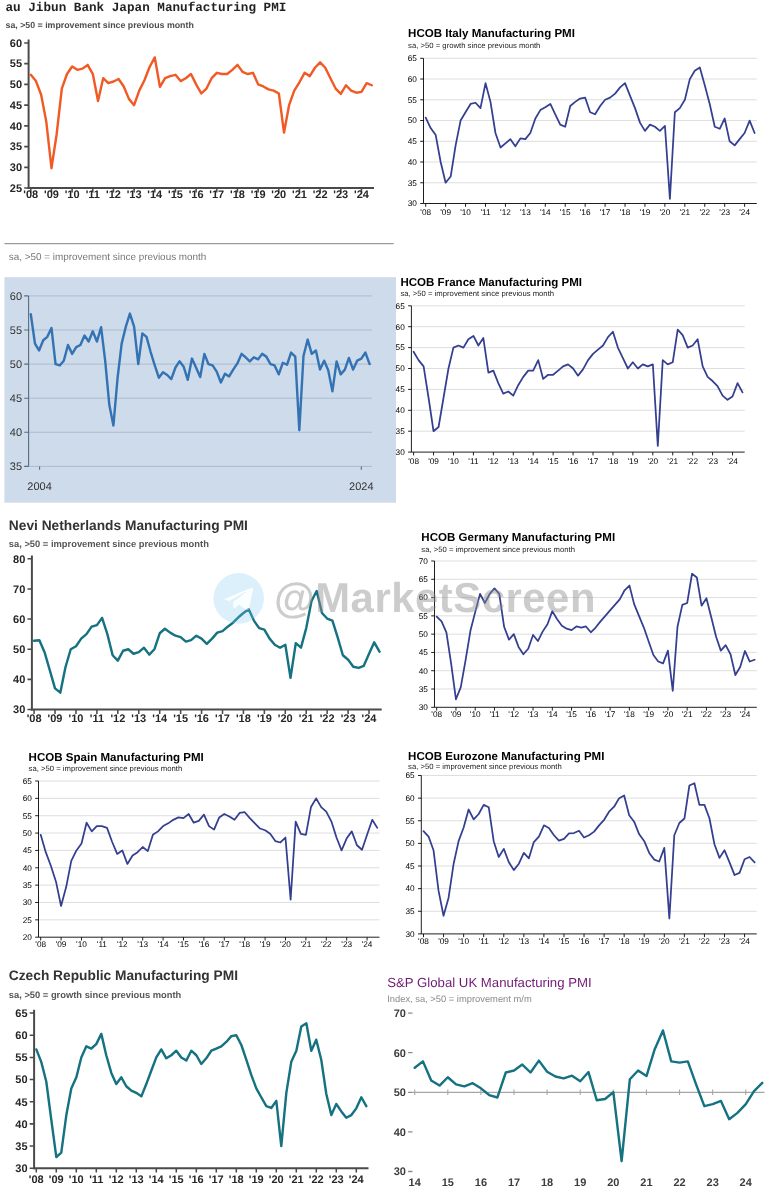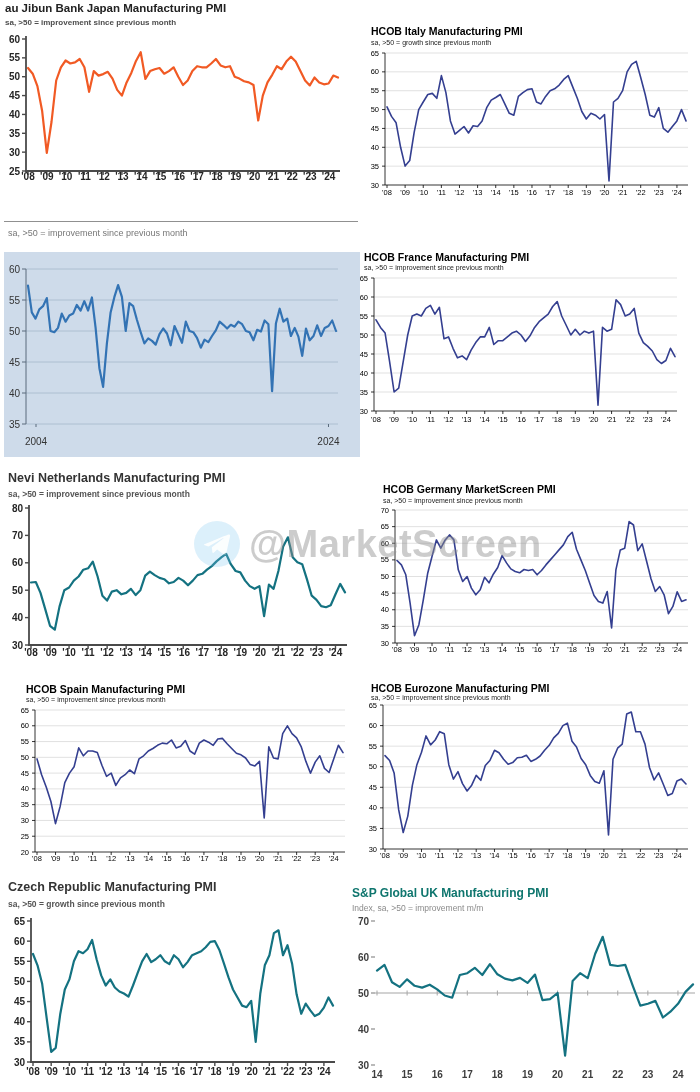--- a/index.html
+++ b/index.html
@@ -1,29 +1,29 @@
 <!DOCTYPE html>
 <html><head>
 <meta charset="utf-8">
 <style>
   html,body{margin:0;padding:0;background:#fff;}
   #page{position:relative;width:700px;height:1092px;background:#fff;overflow:hidden;
         font-family:"Liberation Sans",sans-serif;}
   .blk{position:absolute;}
   .blk svg{position:absolute;left:0;top:0;}
   .t,.s{position:absolute;white-space:nowrap;line-height:1.1;}
-  .title-a{font-size:11.5px;font-weight:700;color:#222;}
+  .title-a{font-size:11.5px;font-weight:700;color:#222;font-family:Liberation Mono, monospace;}
   .sub-a{font-size:8px;font-weight:600;color:#4d4d4d;}
   .title-b{font-size:12.5px;font-weight:600;color:#333;}
   .sub-b{font-size:8.5px;font-weight:600;color:#555;}
   .title-c{font-size:15px;font-weight:800;color:#111;}
   .sub-c{font-size:9px;font-weight:400;color:#777;}
   .title-d{font-size:10.5px;font-weight:700;color:#000;}
   .sub-d{font-size:7px;font-weight:400;color:#222;}
-  .title-e{font-size:12px;font-weight:700;color:#0f766e;}
+  .title-e{font-size:12px;font-weight:400;color:#701a75;}
   .sub-e{font-size:8.5px;font-weight:400;color:#8a8a8a;}
   .rule{position:absolute;height:0;border-top:1px solid #909090;}
   .panel{position:absolute;background:#cedbea;}
   text{font-family:"Liberation Sans",sans-serif;}
   .ax-sp{font-size:10px;font-weight:700;fill:#262626;}
   .ax-hcob{font-size:7.5px;font-weight:400;fill:#000;}
   .ax-china{font-size:10px;font-weight:400;fill:#333;}
   .ax-uk{font-size:10px;font-weight:700;fill:#3d3d3d;}
   #watermark{position:absolute;left:193px;top:520px;display:flex;align-items:center;
              gap:8px;opacity:.45;pointer-events:none;z-index:5;}
@@ -310,21 +310,21 @@
         <text x="297.42424242424244" y="194" text-anchor="middle" class="ax-sp">'22</text>
         <line x1="316.45454545454544" y1="183" x2="316.45454545454544" y2="187" stroke="#4a4a4a" stroke-width="1.4"></line>
         <text x="316.45454545454544" y="194" text-anchor="middle" class="ax-sp">'23</text>
         <line x1="335.4848484848485" y1="183" x2="335.4848484848485" y2="187" stroke="#4a4a4a" stroke-width="1.4"></line>
         <text x="335.4848484848485" y="194" text-anchor="middle" class="ax-sp">'24</text>
         <polyline points="31.0,120.5 35.8,120.0 40.5,130.9 45.3,147.4 50.0,163.8 54.8,167.7 59.5,144.6 64.3,128.2 69.1,125.5 73.8,118.6 78.6,114.5 83.3,107.7 88.1,106.3 92.8,99.7 97.6,114.5 102.4,133.7 107.1,138.6 111.9,129.6 116.6,128.2 121.4,132.3 126.2,130.9 130.9,126.8 135.7,133.1 140.4,128.2 145.2,113.7 149.9,109.6 154.7,113.1 159.5,115.9 164.2,117.2 169.0,121.3 173.7,120.0 178.5,115.9 183.2,118.6 188.0,123.3 192.8,118.6 197.5,113.1 202.3,111.8 207.0,107.7 211.8,104.1 216.5,99.4 221.3,95.3 226.1,91.8 230.8,102.2 235.6,109.0 240.3,110.4 245.1,118.6 249.8,124.1 254.6,126.8 259.4,124.1 264.1,154.2 268.9,122.7 273.6,126.8 278.4,109.0 283.2,84.4 287.9,75.3 292.7,95.3 297.4,100.3 302.2,102.2 306.9,117.2 311.7,133.7 316.5,137.8 321.2,144.1 326.0,145.2 330.7,143.3 335.5,132.3 340.2,121.9 345.0,130.4" fill="none" stroke="#147281" stroke-width="2.2" stroke-linejoin="round" stroke-linecap="round"></polyline>
       </svg>
   </div>
 
   <div class="blk" style="left:360px;top:470px;width:340px;height:195px;">
-    <div class="t title-d" style="left:23px;top:14px;">HCOB Germany MarketScreen PMI</div>
+    <div class="t title-d" style="left:23px;top:14px;">HCOB Germany Manufacturing PMI</div>
     <div class="s sub-d" style="left:23px;top:27px;">sa, &gt;50 = improvement since previous month</div>
     <svg width="340" height="195">
         <line x1="35" y1="156.375" x2="328" y2="156.375" stroke="#d9d9d9" stroke-width="0.8"></line>
         <line x1="35" y1="139.75" x2="328" y2="139.75" stroke="#d9d9d9" stroke-width="0.8"></line>
         <line x1="35" y1="123.125" x2="328" y2="123.125" stroke="#d9d9d9" stroke-width="0.8"></line>
         <line x1="35" y1="106.5" x2="328" y2="106.5" stroke="#d9d9d9" stroke-width="0.8"></line>
         <line x1="35" y1="89.875" x2="328" y2="89.875" stroke="#d9d9d9" stroke-width="0.8"></line>
         <line x1="35" y1="73.25" x2="328" y2="73.25" stroke="#d9d9d9" stroke-width="0.8"></line>
         <line x1="35" y1="56.625" x2="328" y2="56.625" stroke="#d9d9d9" stroke-width="0.8"></line>
         <line x1="35" y1="40" x2="328" y2="40" stroke="#d9d9d9" stroke-width="0.8"></line>

